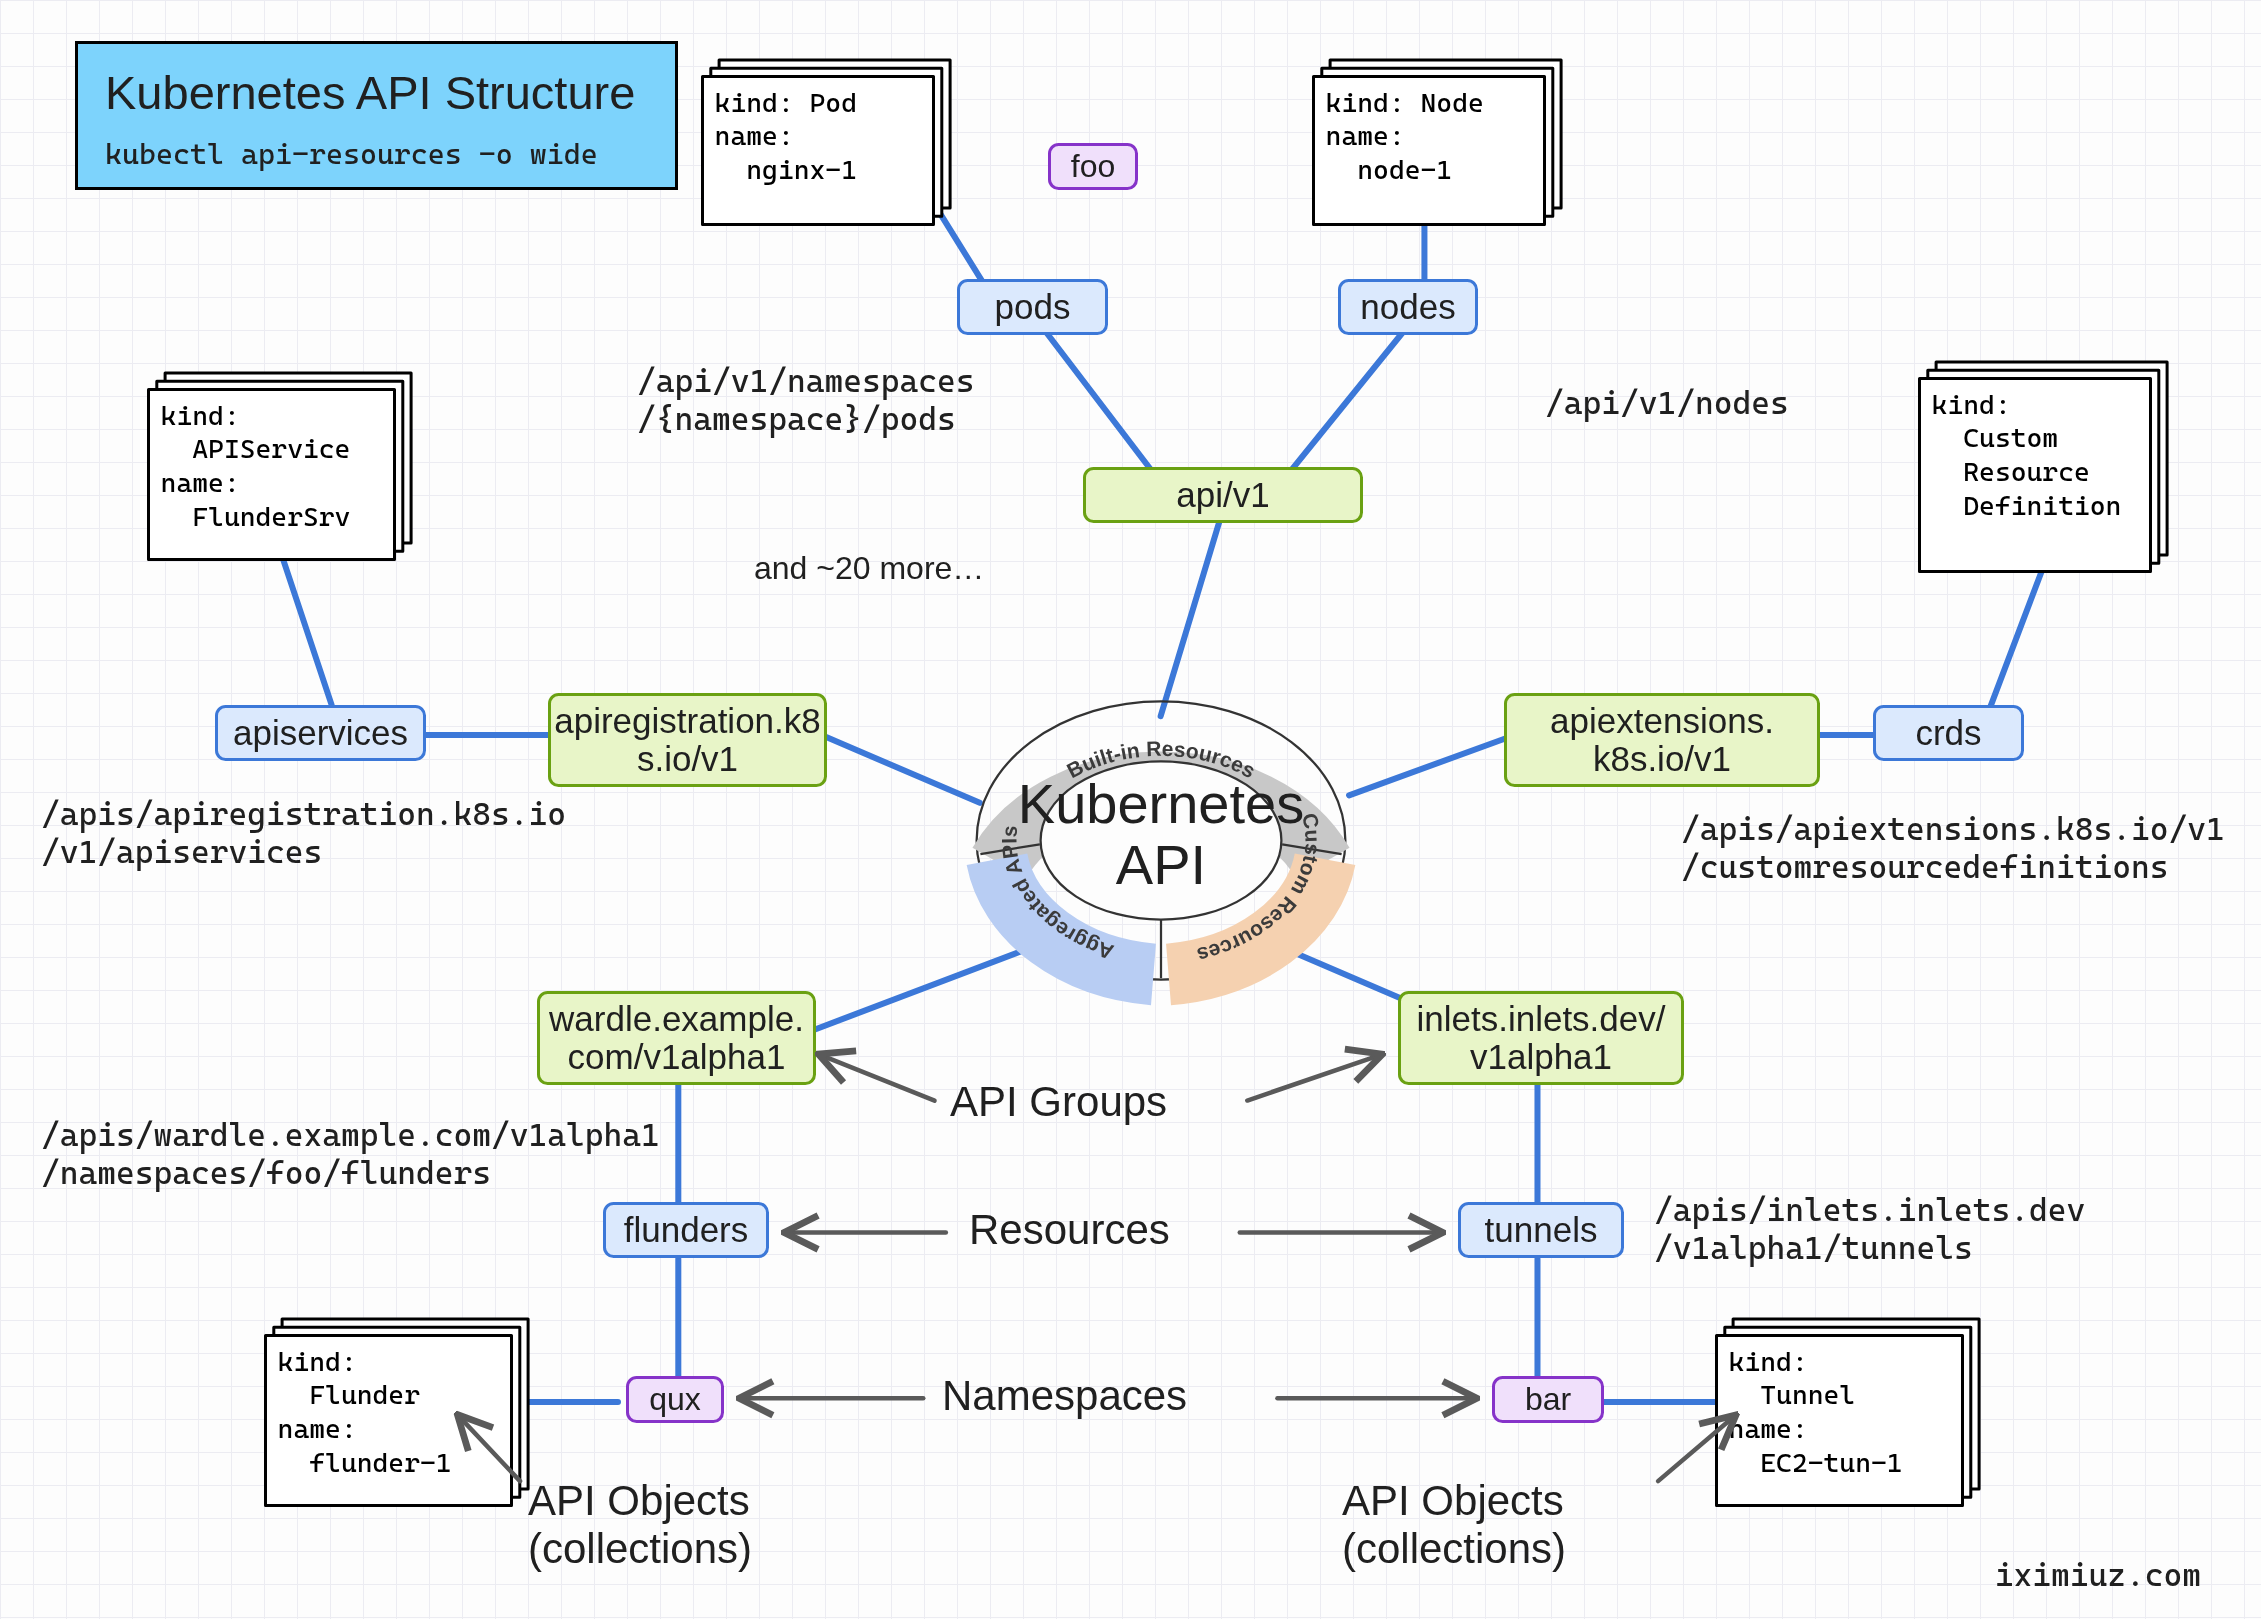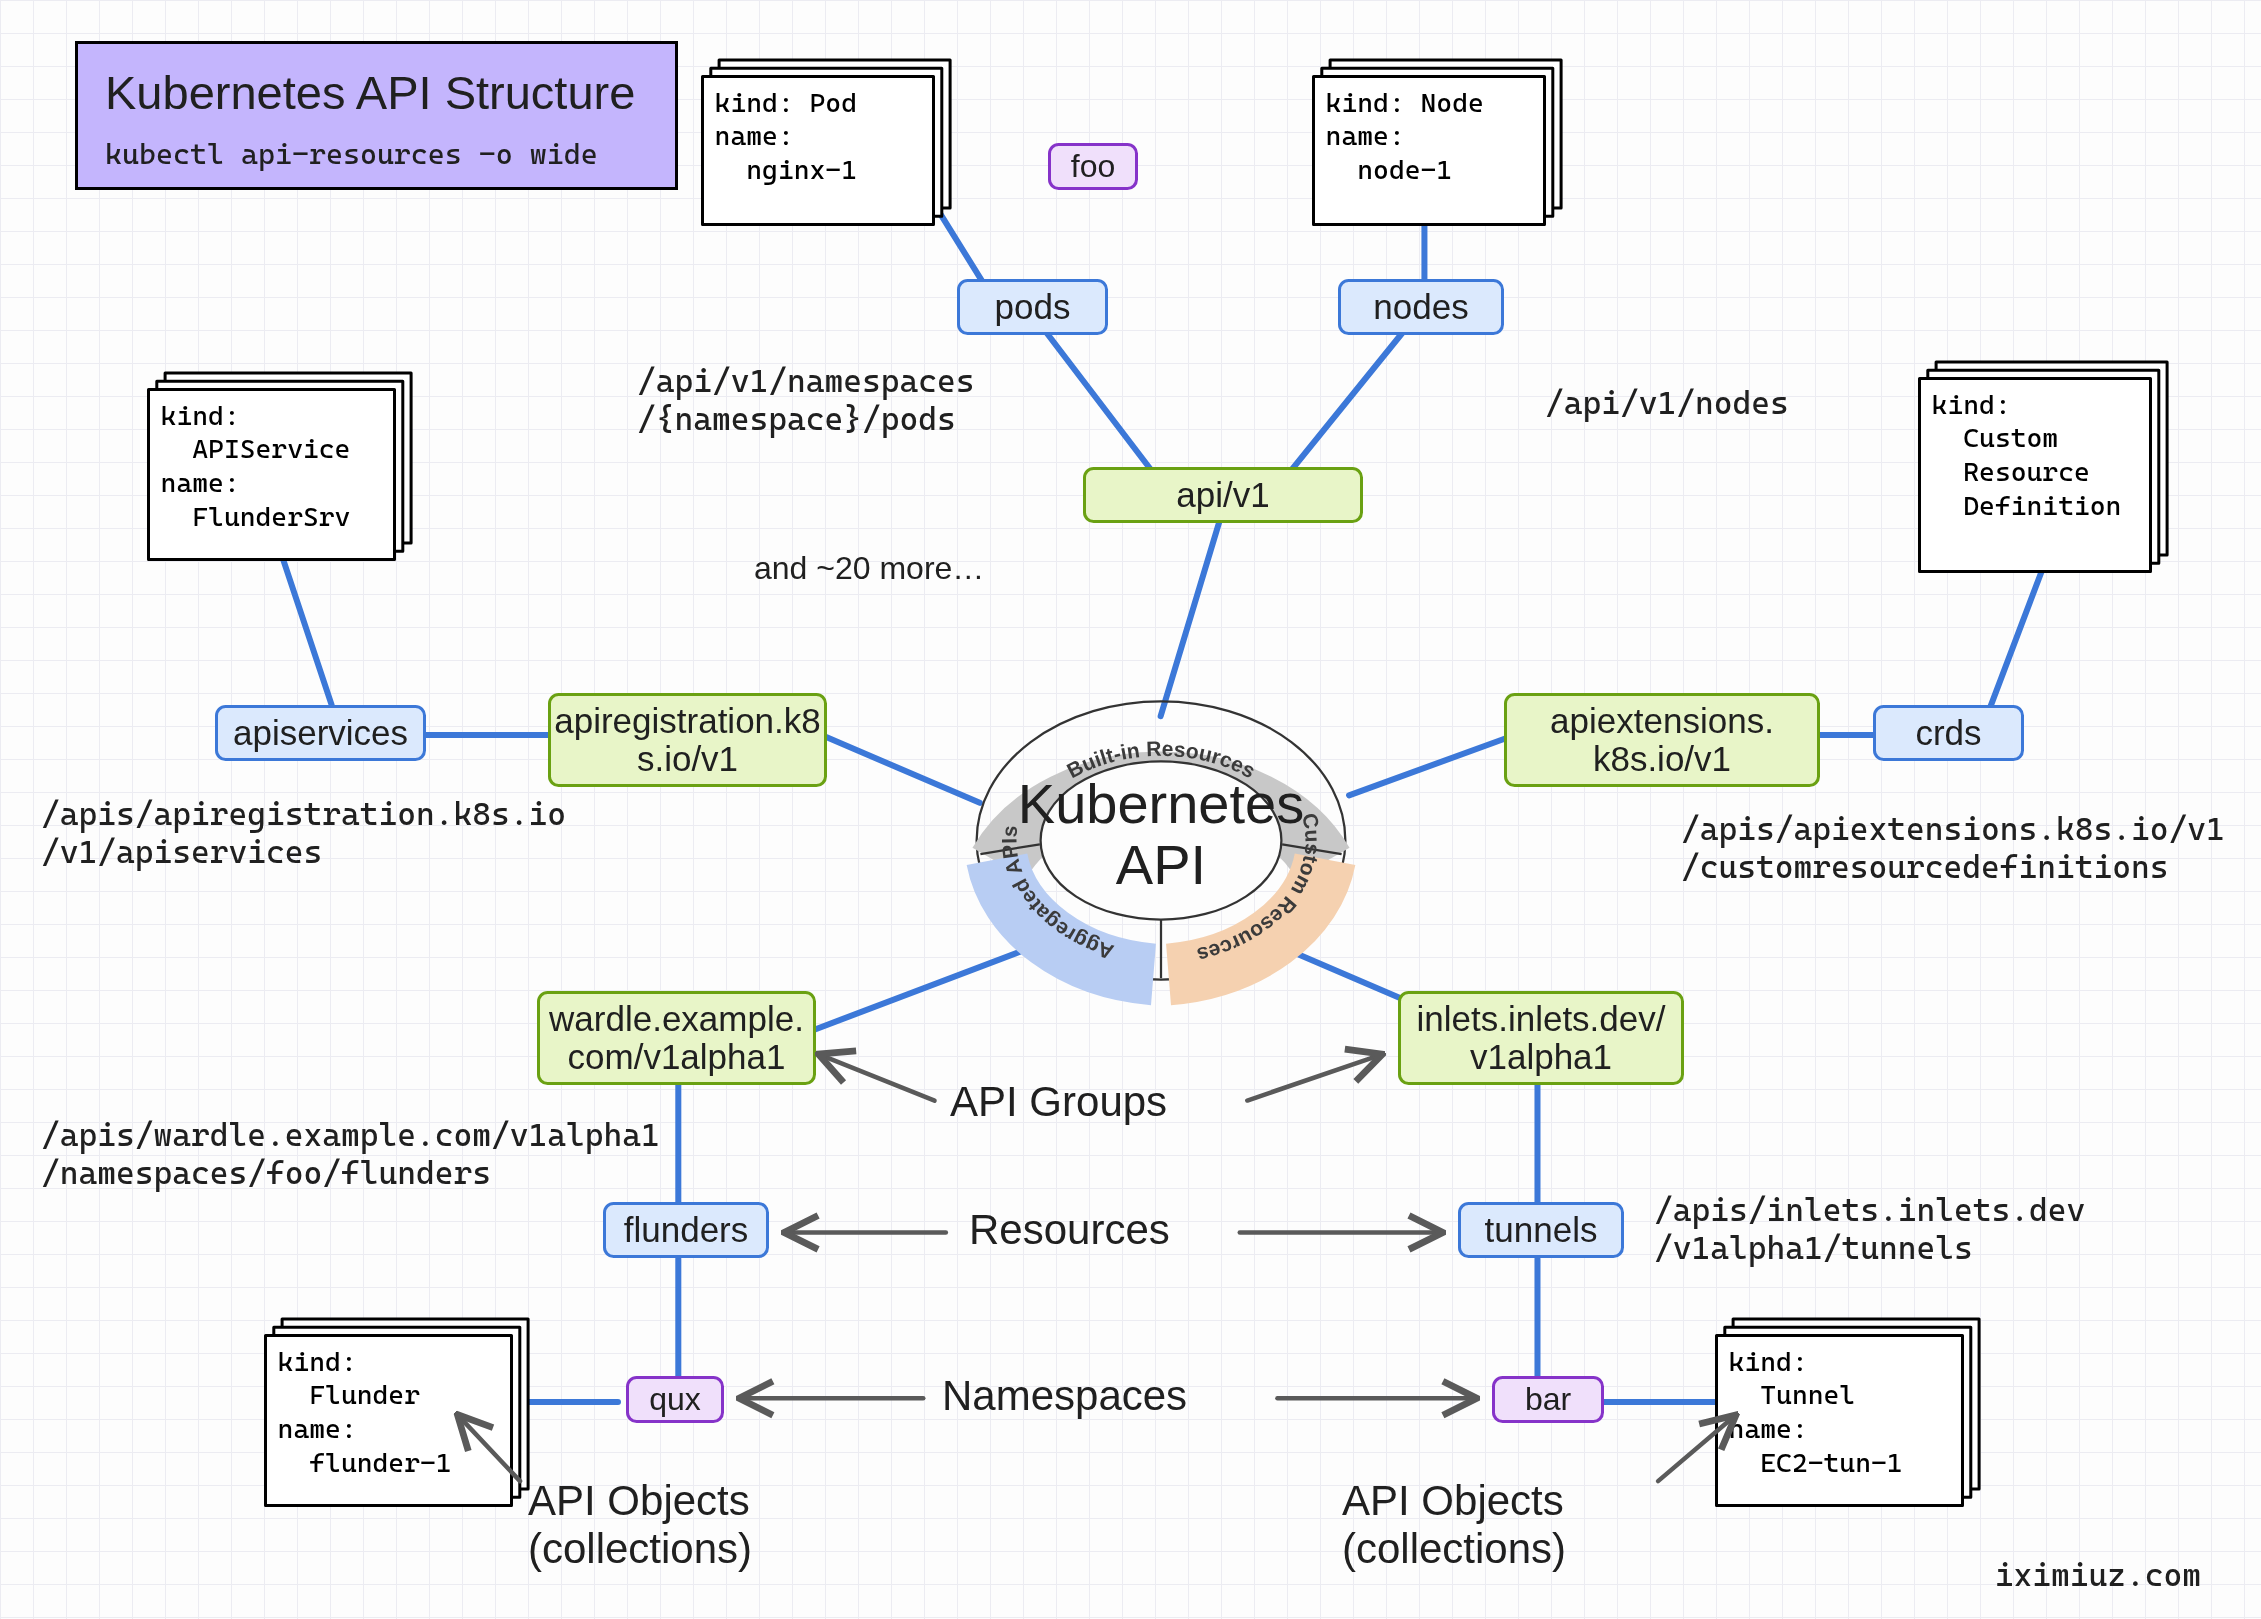--- a/index.html
+++ b/index.html
@@ -67,21 +67,21 @@
   .doc .content {
     position:absolute; inset:0;
     padding: 10.6px 13.6px;
     font-size: 27px; line-height:1.25;
     white-space: pre; color:#000;
   }
   .doc.big  { width: 249px; height: 173px; }
   .doc.tall { width: 234px; height: 196px; }
   
   .title-card {
-    border:3.8px solid #000; background:#c4b5fd;
+    border:3.8px solid #000; background:#7dd3fc;
     padding: 21px 27px 16.6px 27px;
     width: 603px;
   }
   .title-card h1 { margin:0 0 16.6px 0; font-size:47px; font-weight:400; }
   .title-card .cmd { font-size:29px; }
   
   .lbl { font-size:32px; white-space:pre; }
   .legend { font-size:42px; }
   .attribution { font-size:32px; }
   
@@ -165,21 +165,21 @@
 <div class="abs node green" style="left:548px; top:693px; width:279px">apiregistration.k8
 s.io/v1</div>
 <div class="abs node green" style="left:1504px; top:693px; width:316px">apiextensions.
 k8s.io/v1</div>
 <div class="abs node green" style="left:537px; top:991px; width:279px">wardle.example.
 com/v1alpha1</div>
 <div class="abs node green" style="left:1398px; top:991px; width:286px">inlets.inlets.dev/
 v1alpha1</div>
 
 <div class="abs node blue" style="left:957px; top:279px; width:151px">pods</div>
-<div class="abs node blue" style="left:1338px; top:279px; width:166px">nodes</div>
+<div class="abs node blue" style="left:1338px; top:279px; width:140px">nodes</div>
 <div class="abs node blue" style="left:215px; top:705px; width:211px">apiservices</div>
 <div class="abs node blue" style="left:1873px; top:705px; width:151px">crds</div>
 <div class="abs node blue" style="left:603px; top:1202px; width:166px">flunders</div>
 <div class="abs node blue" style="left:1458px; top:1202px; width:166px">tunnels</div>
 
 <div class="abs node purple small" style="left:1048px; top:143px; width:90px">foo</div>
 <div class="abs node purple small" style="left:626px; top:1376px; width:98px">qux</div>
 <div class="abs node purple small" style="left:1492px; top:1376px; width:112px">bar</div>
 
 <div class="abs doc" style="left:701px; top:75px">

